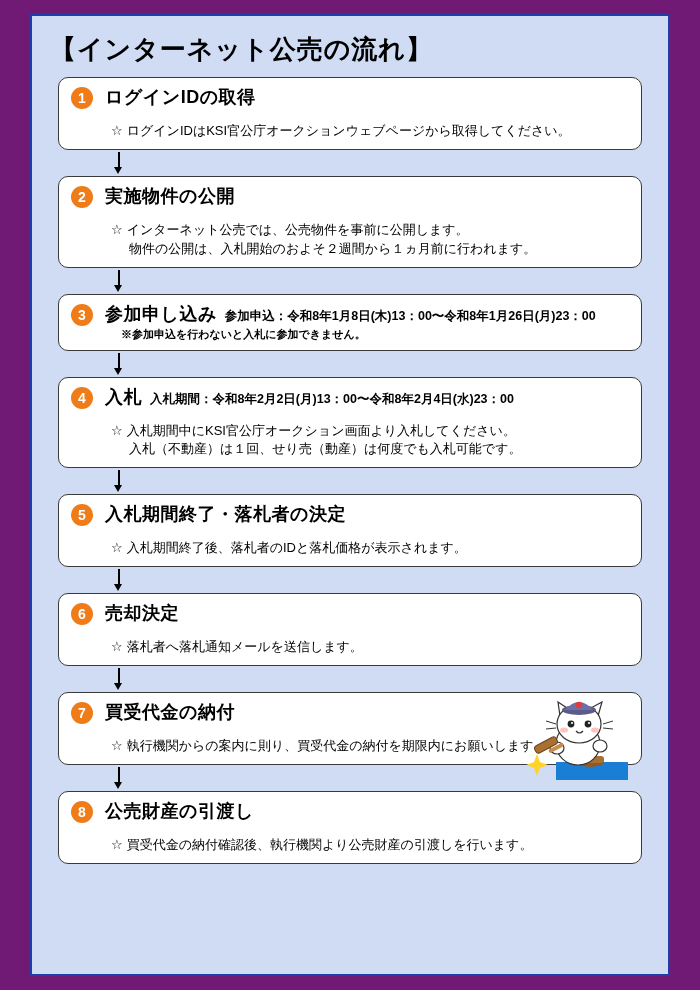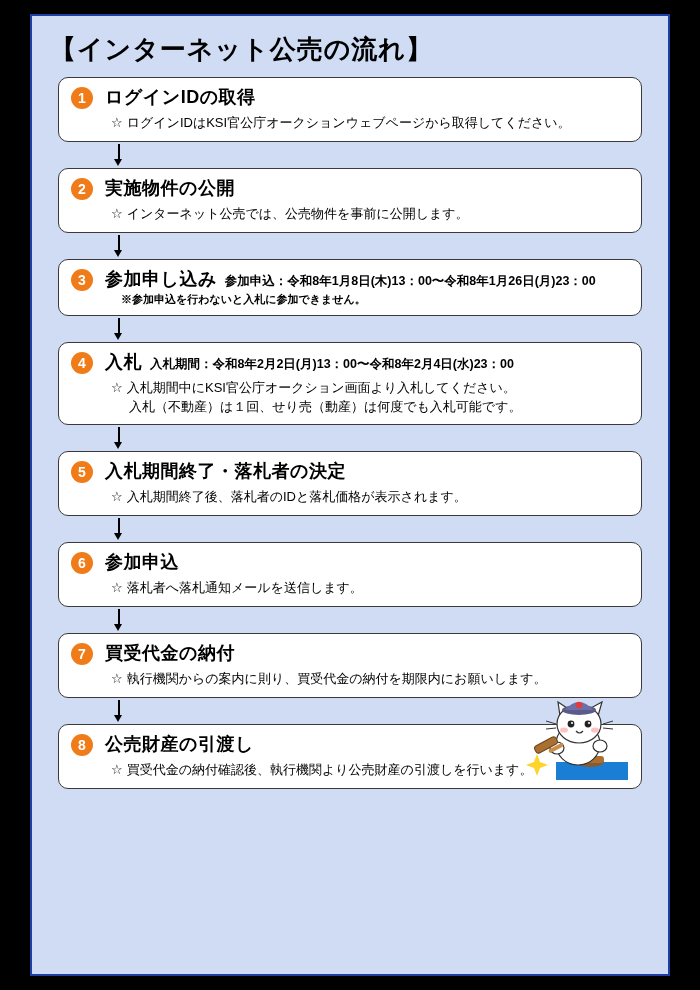--- a/index.html
+++ b/index.html
@@ -11,21 +11,21 @@
     height: 990px;
     background: #ffffff;
     font-family: "Liberation Sans", sans-serif;
     overflow: hidden;
   }
   .page {
     position: relative;
     width: 700px;
     height: 990px;
     box-sizing: border-box;
-    background: #000000;
+    background: #701a75;
   }
   .panel {
     position: absolute;
     left: 30px;
     top: 14px;
     width: 640px;
     height: 962px;
     box-sizing: border-box;
     background: #cfdcf3;
     border: 2px solid #1f3fa8;
@@ -88,21 +88,21 @@
   .sub-warn {
     font-size: 11px;
     font-weight: bold;
     color: #000000;
     margin-top: 1px;
     margin-left: 16px;
   }
   .body-line {
     font-size: 13px;
     color: #000000;
-    margin-top: 5px;
+    margin-top: 13px;
     line-height: 1.45;
     padding-left: 24px;
   }
   .body-line.bold {
     font-weight: bold;
     font-size: 12.5px;
     padding-left: 14px;
   }
   .body-line .star {
     margin-left: -18px;
@@ -174,20 +174,21 @@
         <div class="headtri"></div>
       </div>
 
       <div class="step">
         <div class="badge">2</div>
         <div class="head">
           <span class="head-title">実施物件の公開</span>
         </div>
         <div class="body-line">
           <span class="star">☆</span><span>インターネット公売では、公売物件を事前に公開します。</span>
+          <span class="cont">物件の公開は、入札開始のおよそ２週間から１ヵ月前に行われます。</span>
         </div>
       </div>
 
       <div class="arrow">
         <div class="shaft"></div>
         <div class="headtri"></div>
       </div>
 
       <div class="step">
         <div class="badge">3</div>
@@ -231,21 +232,21 @@
       </div>
 
       <div class="arrow">
         <div class="shaft"></div>
         <div class="headtri"></div>
       </div>
 
       <div class="step">
         <div class="badge">6</div>
         <div class="head">
-          <span class="head-title">参加申込</span>
+          <span class="head-title">売却決定</span>
         </div>
         <div class="body-line">
           <span class="star">☆</span><span>落札者へ落札通知メールを送信します。</span>
         </div>
       </div>
 
       <div class="arrow">
         <div class="shaft"></div>
         <div class="headtri"></div>
       </div>

